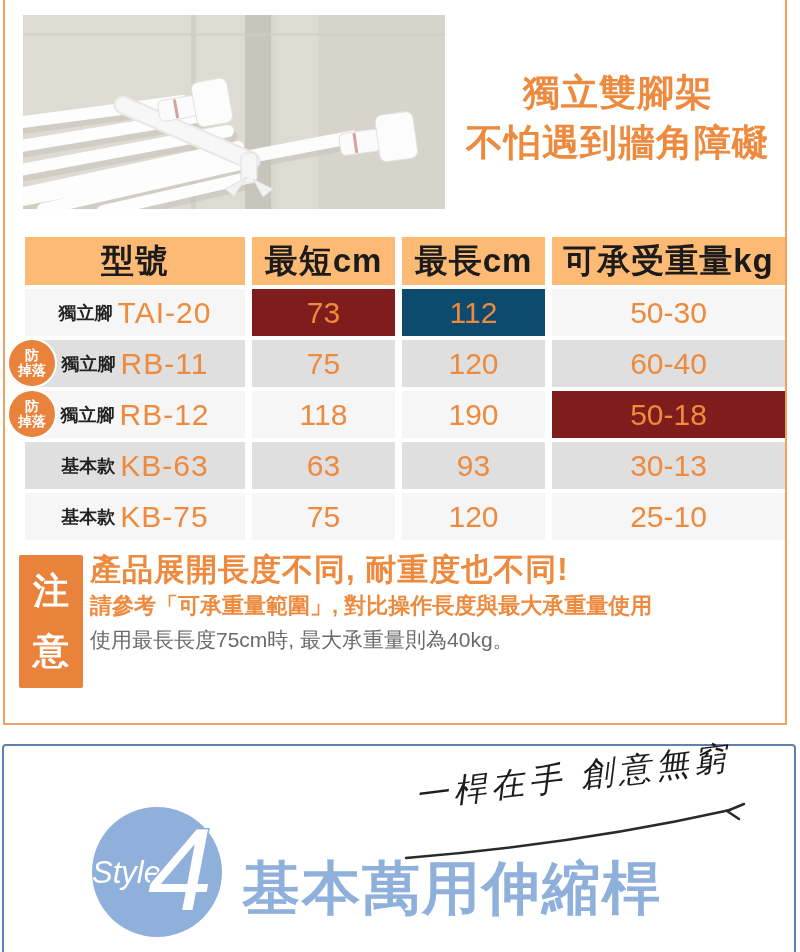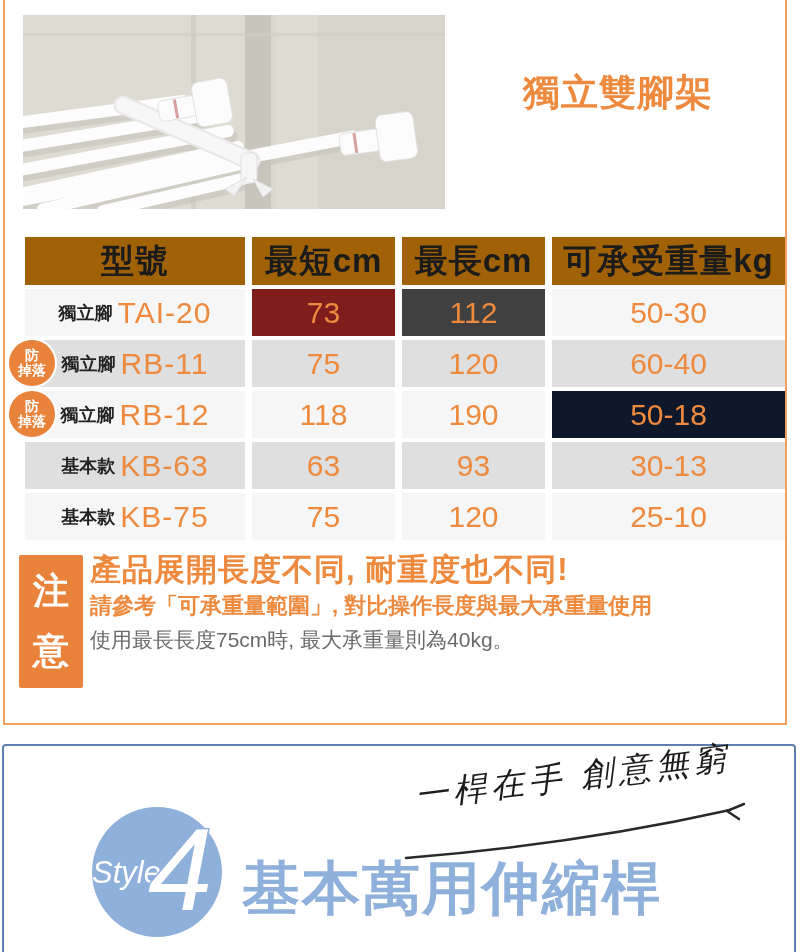--- a/index.html
+++ b/index.html
@@ -21,21 +21,21 @@
     font-size:37px; line-height:50px; letter-spacing:1px; white-space:nowrap;
   }
   
   .spec-table {
     position:absolute; left:20px; top:245px; width:760px;
     display:grid; grid-template-columns:220px 143px 143px 233px;
     column-gap:7px; row-gap:4px;
   }
   .cell { display:flex; align-items:center; justify-content:center; }
   .th {
-    height:48px; background:#a16207; color:#1b1b1b;
+    height:48px; background:#fdba74; color:#1b1b1b;
     font-weight:bold; font-size:33px; letter-spacing:1px;
   }
   .td { height:47px; font-size:30px; color:#ED8A3E; }
   .model-cell { position:relative; gap:5px; }
   .type-label { font-size:18px; font-weight:bold; color:#222; }
   .model-name { font-size:30px; color:#ED8A3E; letter-spacing:1px; }
   .drop-badge {
     position:absolute; left:-18px; top:-2px; width:50px; height:50px;
     background:#E9823A; border:2px solid #ffffff; border-radius:50%;
     display:flex; flex-direction:column; align-items:center; justify-content:center;
@@ -123,35 +123,36 @@
 
       <g transform="translate(222,146)">
         <rect x="-4" y="-8" width="16" height="30" rx="5" fill="#F6F6F6" stroke="#E0E0E0"></rect>
         <path d="M2,16 l-22,12 l9,7 z" fill="#F2F2F2" stroke="#E0E0E0"></path>
         <path d="M8,18 l20,10 l-10,8 z" fill="#F2F2F2" stroke="#E0E0E0"></path>
       </g>
     </svg>
 
     <div class="headline">
       <div>獨立雙腳架</div>
+      <div>不怕遇到牆角障礙</div>
     </div>
 
     <div class="spec-table">
 
       <div class="cell th">型號</div>
       <div class="cell th">最短cm</div>
       <div class="cell th">最長cm</div>
       <div class="cell th">可承受重量kg</div>
 
       <div class="cell td model-cell row-light" style="background:#F6F6F6;">
         <span class="type-label">獨立腳</span>
         <span class="model-name">TAI-20</span>
       </div>
       <div class="cell td" style="background:#7f1d1d;">73</div>
-      <div class="cell td" style="background:#404040;">112</div>
+      <div class="cell td" style="background:#0c4a6e;">112</div>
       <div class="cell td" style="background:#F6F6F6;">50-30</div>
 
       <div class="cell td model-cell" style="background:#DFDFDF;">
         <span class="drop-badge">
           <span>防</span>
           <span>掉落</span>
         </span>
         <span class="type-label">獨立腳</span>
         <span class="model-name">RB-11</span>
       </div>
@@ -162,21 +163,21 @@
       <div class="cell td model-cell" style="background:#F6F6F6;">
         <span class="drop-badge">
           <span>防</span>
           <span>掉落</span>
         </span>
         <span class="type-label">獨立腳</span>
         <span class="model-name">RB-12</span>
       </div>
       <div class="cell td" style="background:#F6F6F6;">118</div>
       <div class="cell td" style="background:#F6F6F6;">190</div>
-      <div class="cell td" style="background:#0f172a;">50-18</div>
+      <div class="cell td" style="background:#7f1d1d;">50-18</div>
 
       <div class="cell td model-cell" style="background:#DFDFDF;">
         <span class="type-label">基本款</span>
         <span class="model-name">KB-63</span>
       </div>
       <div class="cell td" style="background:#DFDFDF;">63</div>
       <div class="cell td" style="background:#DFDFDF;">93</div>
       <div class="cell td" style="background:#DFDFDF;">30-13</div>
 
       <div class="cell td model-cell" style="background:#F6F6F6;">

